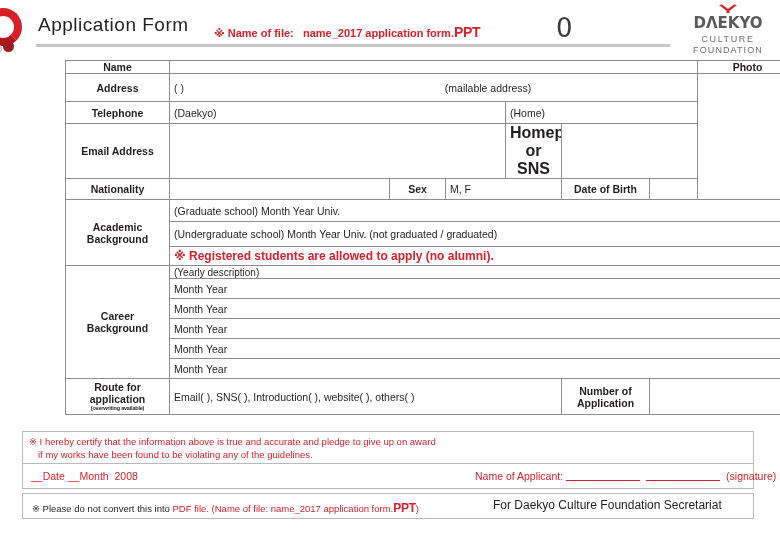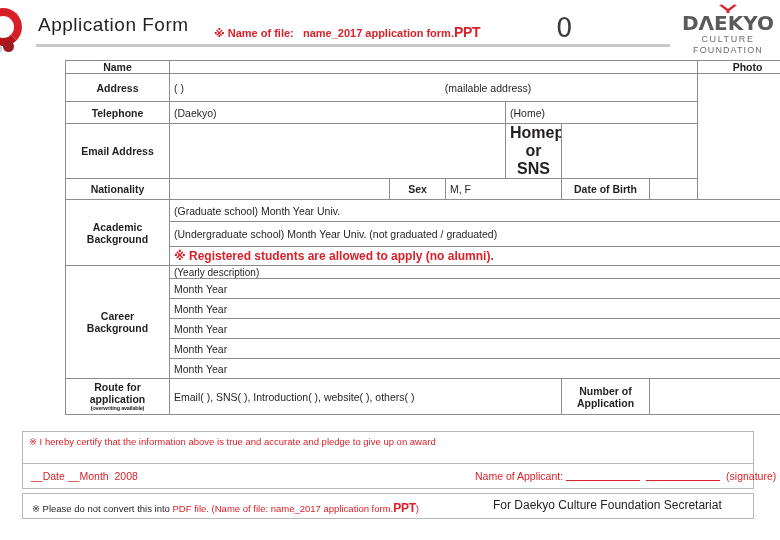--- a/index.html
+++ b/index.html
@@ -56,21 +56,21 @@
     background:#c8c8c8;
   }
 
   
   #logo{position:absolute;left:678px;top:4px;width:100px;height:48px;text-align:center;}
   #logo .tick{
     position:relative;height:9px;margin:0 auto 0 auto;width:26px;
   }
   #logo .tick svg{display:block;margin:0 auto;}
   #logo .word{
-    font-size:20px;font-weight:bold;letter-spacing:0px;color:#5a5a5a;
+    font-size:15px;font-weight:bold;letter-spacing:0px;color:#5a5a5a;
     line-height:21px;font-family:"DejaVu Sans",sans-serif;
   }
   #logo .sub1{font-size:9px;letter-spacing:1.6px;color:#6d6d6d;line-height:11px;}
   #logo .sub2{font-size:9px;letter-spacing:1.1px;color:#6d6d6d;line-height:11px;}
 
   
   #form-area{
     position:absolute;left:22px;top:60px;width:736px;height:470px;padding-left:43px;
   }
 
@@ -268,20 +268,21 @@
       <span>Application</span>
     </td>
     <td colspan="2">&nbsp;</td>
   </tr>
 </tbody>
     </table>
 </div>
 
 <div id="cert">
   <div>※ I hereby certify that the information above is true and accurate and pledge to give up on award</div>
+  <div style="padding-left:9px">if my works have been found to be violating any of the guidelines.</div>
 </div>
 
 <div id="sigrow">
   <div class="left">
     <span>__Date __Month</span>&nbsp;&nbsp;<span>2008</span>
   </div>
   <div class="right">
     <span>Name of Applicant:</span><span class="sigline"></span><span class="sigline"></span>&nbsp;<span>(signature)</span>
   </div>
 </div>

